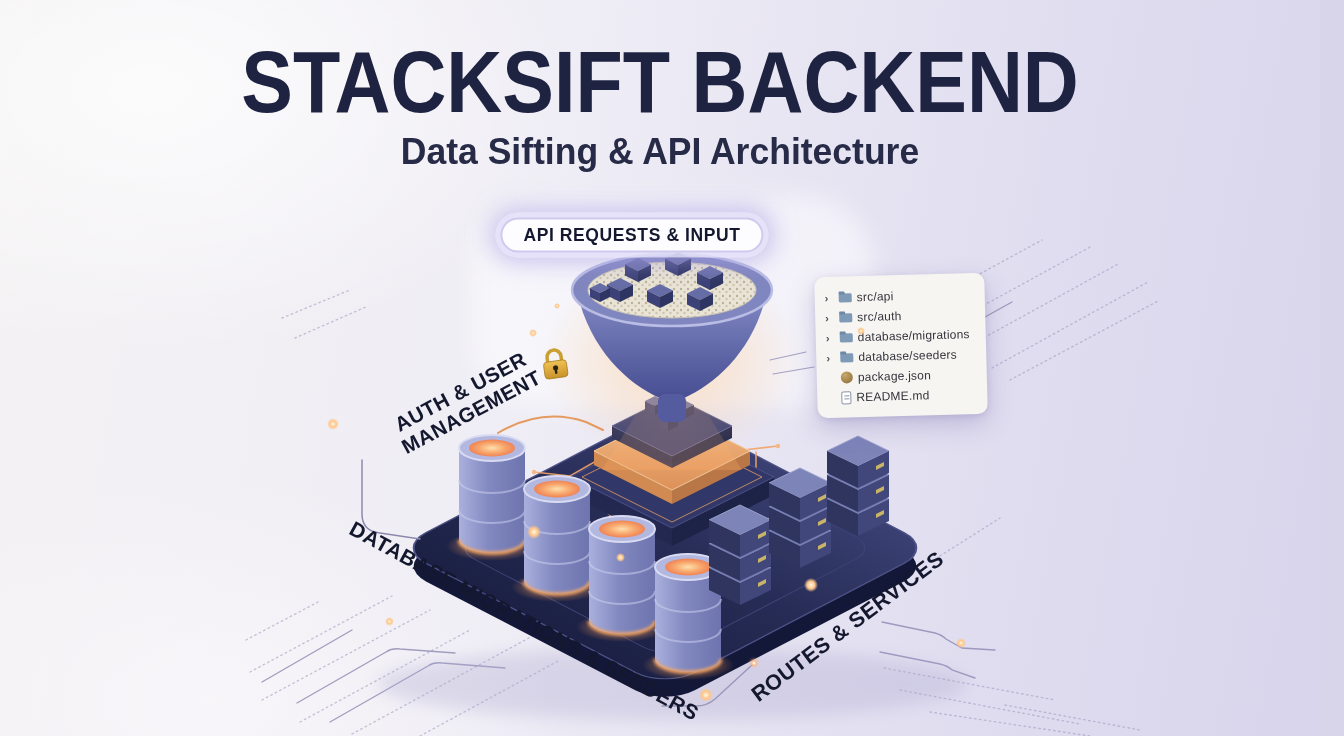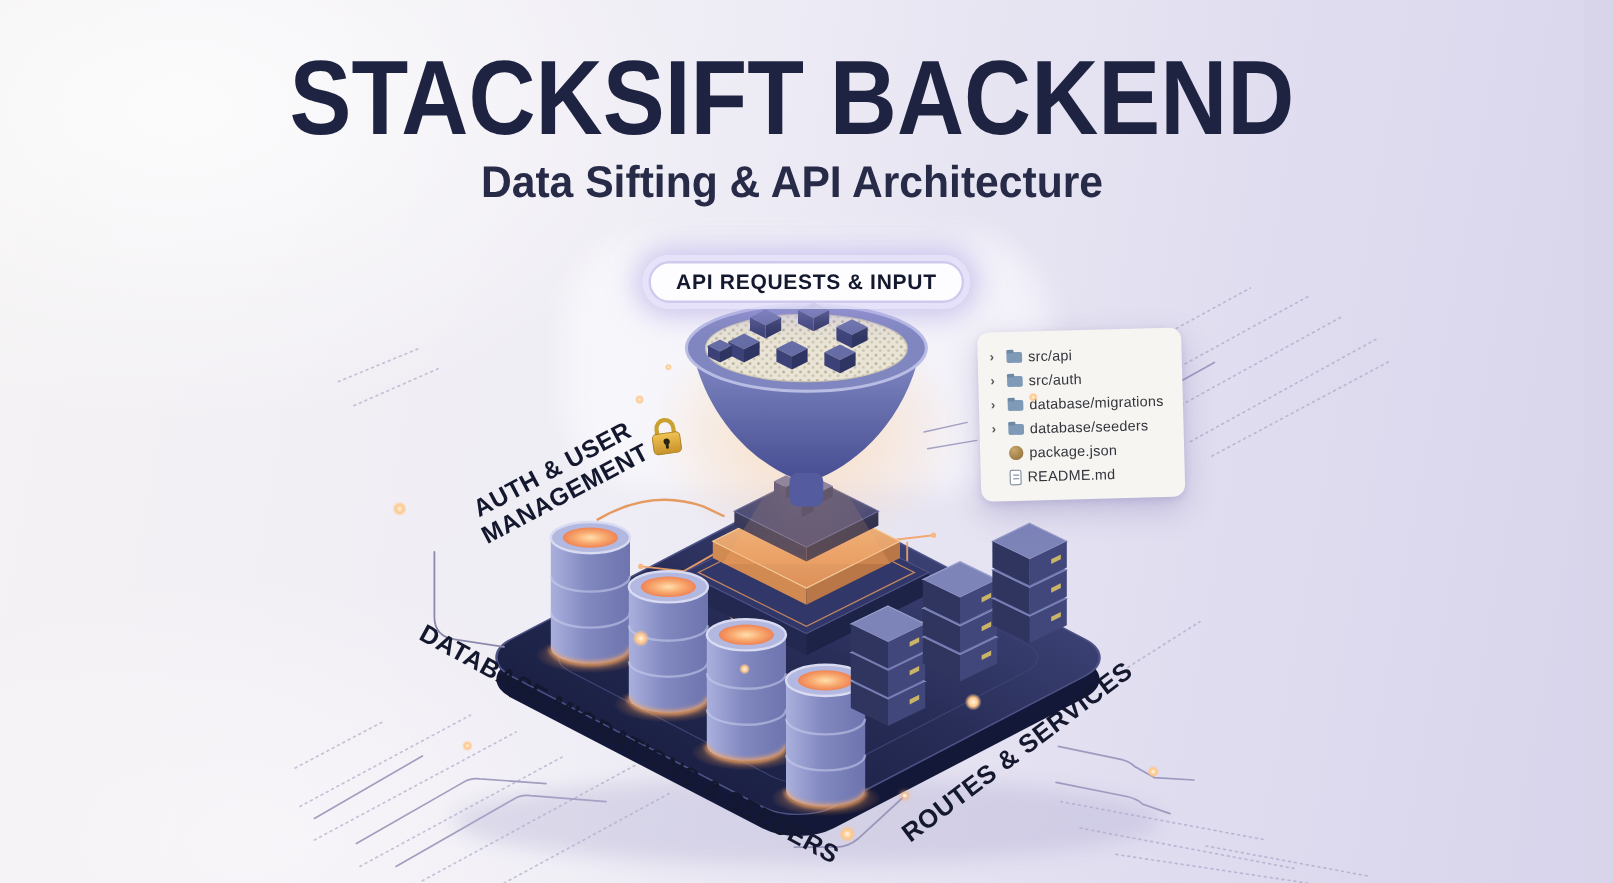--- a/index.html
+++ b/index.html
@@ -17,21 +17,21 @@
     background:rgba(253,253,255,.55);filter:blur(12px);}
   .scene-svg{position:absolute;left:0;top:0;}
   
   .title{position:absolute;left:0;right:0;top:38px;margin:0;text-align:center;
     font-size:88px;font-weight:700;line-height:1;letter-spacing:0px;
     color:var(--title_navy,#1f2342);transform:scaleX(.88);transform-origin:50% 50%;}
   .subtitle{position:absolute;left:0;right:0;top:131px;margin:0;text-align:center;
     font-size:37px;font-weight:700;color:var(--subtitle_navy,#272b48);
     transform:scaleX(.96);transform-origin:50% 50%;}
   
-  .badge-outer{position:absolute;left:672px;top:235px;transform:translate(-50%,-50%);
+  .badge-outer{position:absolute;left:632px;top:235px;transform:translate(-50%,-50%);
     padding:5px;border-radius:26px;background:rgba(226,222,248,.85);
     box-shadow:0 0 22px 6px rgba(168,158,228,.55);}
   .badge{background:#fdfdff;border:2px solid var(--badge_border,#cfcaed);border-radius:19px;
     padding:5px 21px;font-size:17.5px;font-weight:700;letter-spacing:.6px;
     color:var(--badge_text,#14182f);white-space:nowrap;}
   
   .zone-label{position:absolute;white-space:nowrap;font-weight:700;
     color:var(--label_navy,#14182f);transform:translate(-50%,-50%) rotate(var(--r,0deg));}
   .zone-auth{left:466px;top:402px;--r:-28deg;font-size:20.5px;line-height:1.1;
     letter-spacing:.5px;text-align:center;white-space:normal;width:160px;}

